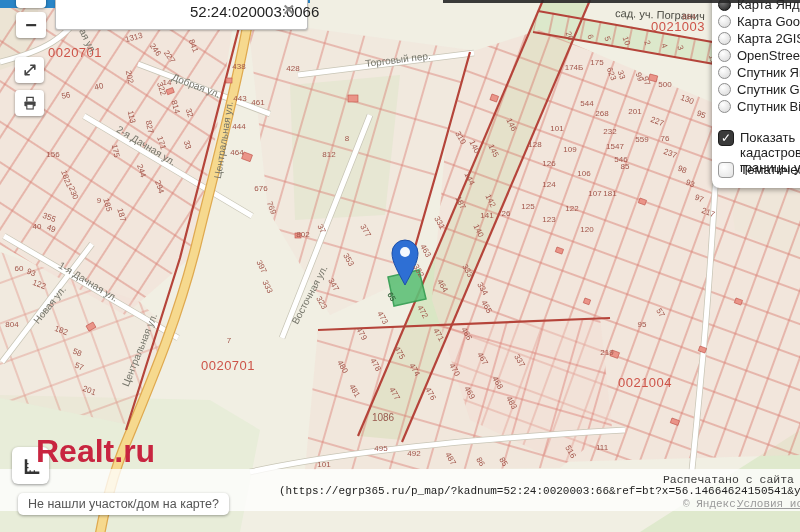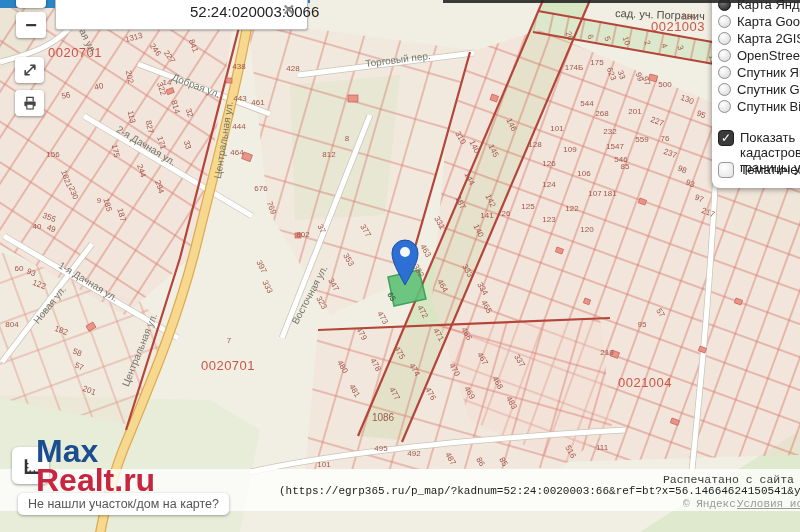--- a/index.html
+++ b/index.html
@@ -392,19 +392,18 @@
   </div>
 
   <div class="attrbar">
     <span class="a-printed">Распечатано с сайта</span>
     <span class="a-url">(https://egrp365.ru/p_map/?kadnum=52:24:0020003:66&amp;ref=bt?x=56.14664624150541&amp;y=43.59868794679641&amp;zoom</span>
     <span class="a-ya">© Яндекс</span>
     <span class="a-terms">Условия использования</span>
   </div>
 
   <div class="wm">
-    <div class="wm1">Max</div>
     <div class="wm2">Realt.ru</div>
   </div>
 
   <div class="help">Не нашли участок/дом на карте?</div>
 
 </div>
 
 </body></html>

